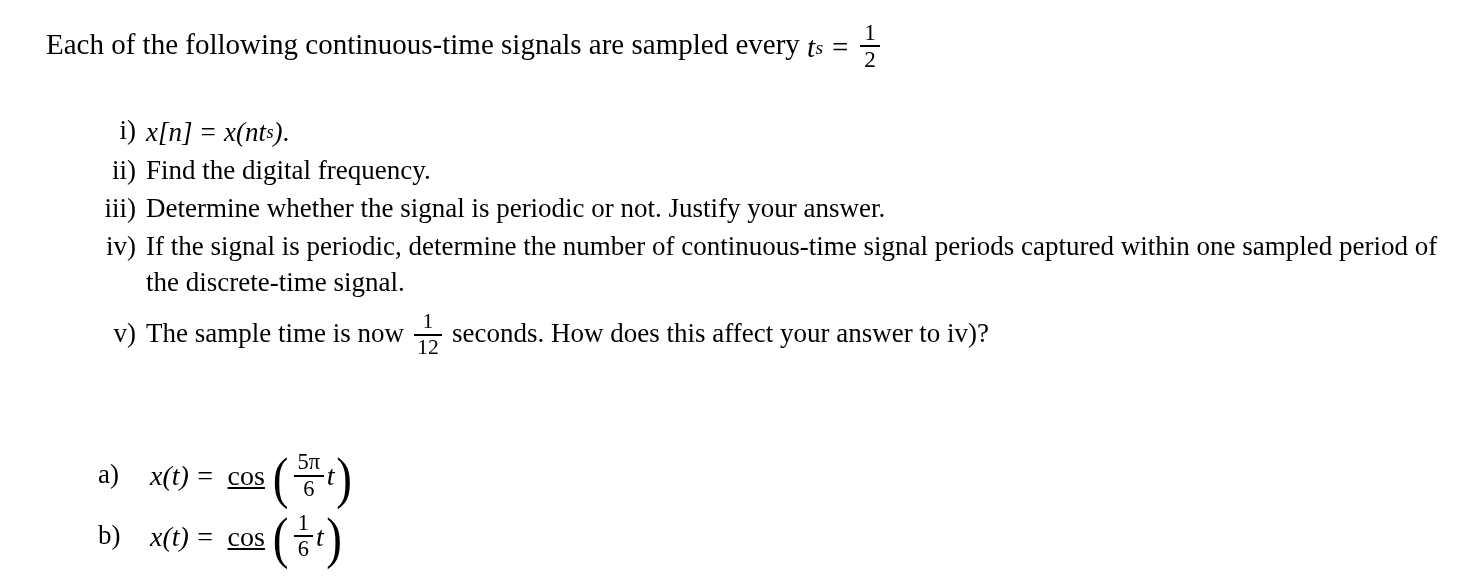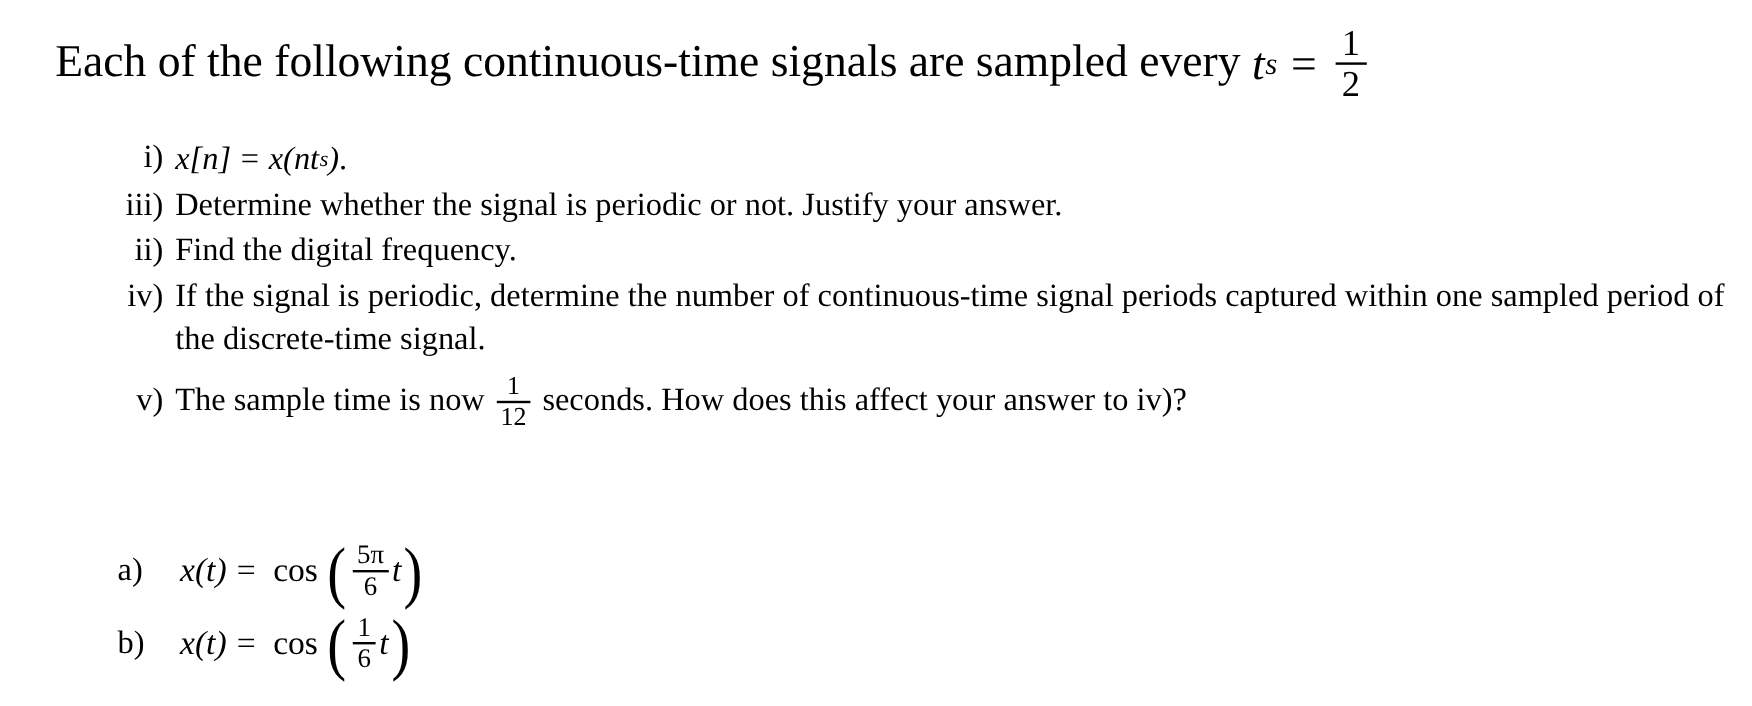--- a/index.html
+++ b/index.html
@@ -20,21 +20,21 @@
     position: relative;
     width: 1460px;
     height: 588px;
   }
 
   
   .intro {
     position: absolute;
     left: 46px;
     top: 22px;
-    font-size: 38px;
+    font-size: 29px;
     line-height: 1.18;
     white-space: nowrap;
   }
 
   
   .roman-list {
     position: absolute;
     left: 90px;
     top: 112px;
     width: 1370px;
@@ -92,20 +92,21 @@
     font-style: normal;
   }
   .msub {
     font-size: 0.68em;
     vertical-align: -0.28em;
     font-style: italic;
     padding-left: 0.5px;
   }
   .mop {
     padding: 0 0.22em;
+    text-decoration: underline;
   }
   .mathrow {
     display: inline-flex;
     align-items: center;
     vertical-align: middle;
   }
 
   
   .frac {
     display: inline-flex;
@@ -185,27 +186,27 @@
             <span class="mi">n</span>
             <span class="mi">t</span>
             <span class="msub">s</span>
             <span class="mi">)</span>
             <span class="mi-up">.</span>
         </span>
       </span>
     </div>
 
     <div class="roman-item">
+      <span class="roman-marker">ii)</span>
+      <span class="roman-body">Find the digital frequency.</span>
+    </div>
+
+    <div class="roman-item">
       <span class="roman-marker">iii)</span>
       <span class="roman-body">Determine whether the signal is periodic or not. Justify your answer.</span>
-    </div>
-
-    <div class="roman-item">
-      <span class="roman-marker">ii)</span>
-      <span class="roman-body">Find the digital frequency.</span>
     </div>
 
     <div class="roman-item">
       <span class="roman-marker">iv)</span>
       <span class="roman-body">If the signal is periodic, determine the number of continuous-time signal periods captured within one sampled period of the discrete-time signal.</span>
     </div>
 
     <div class="roman-item spaced">
       <span class="roman-marker">v)</span>
       <span class="roman-body">

